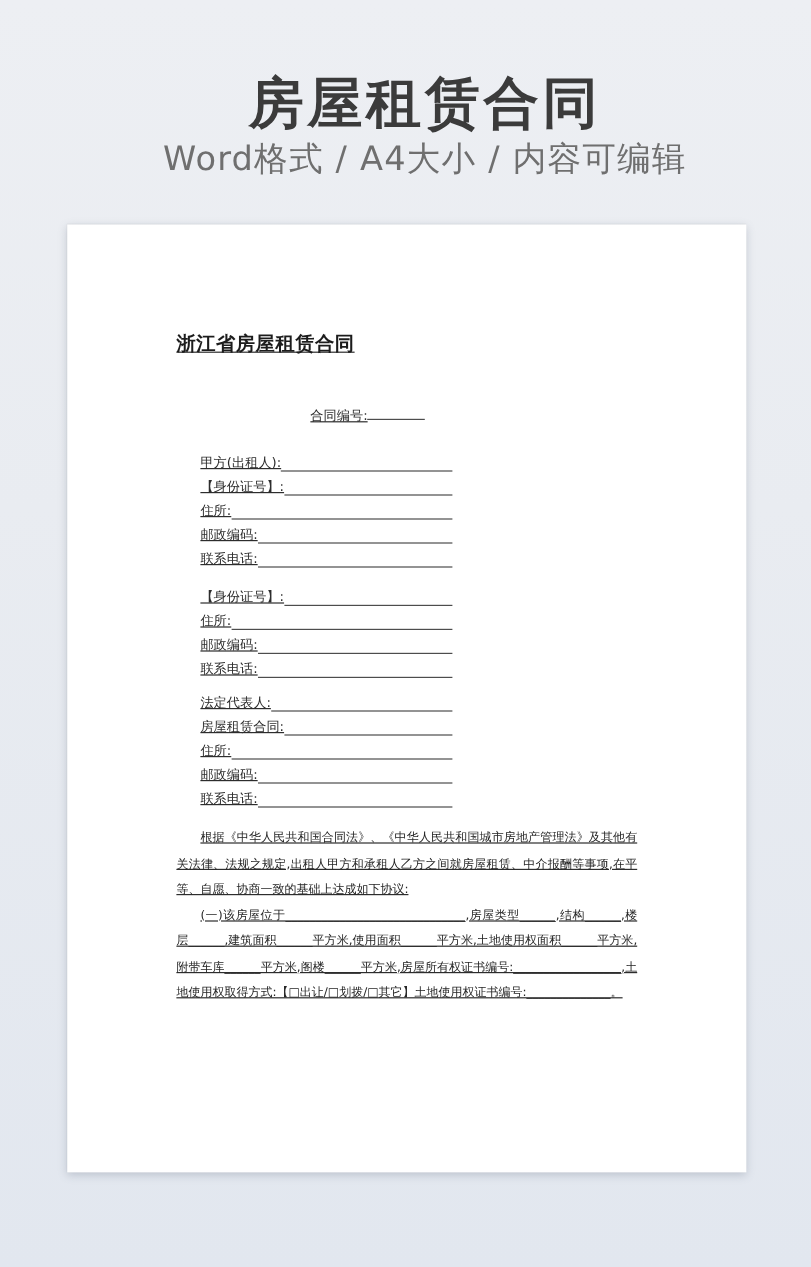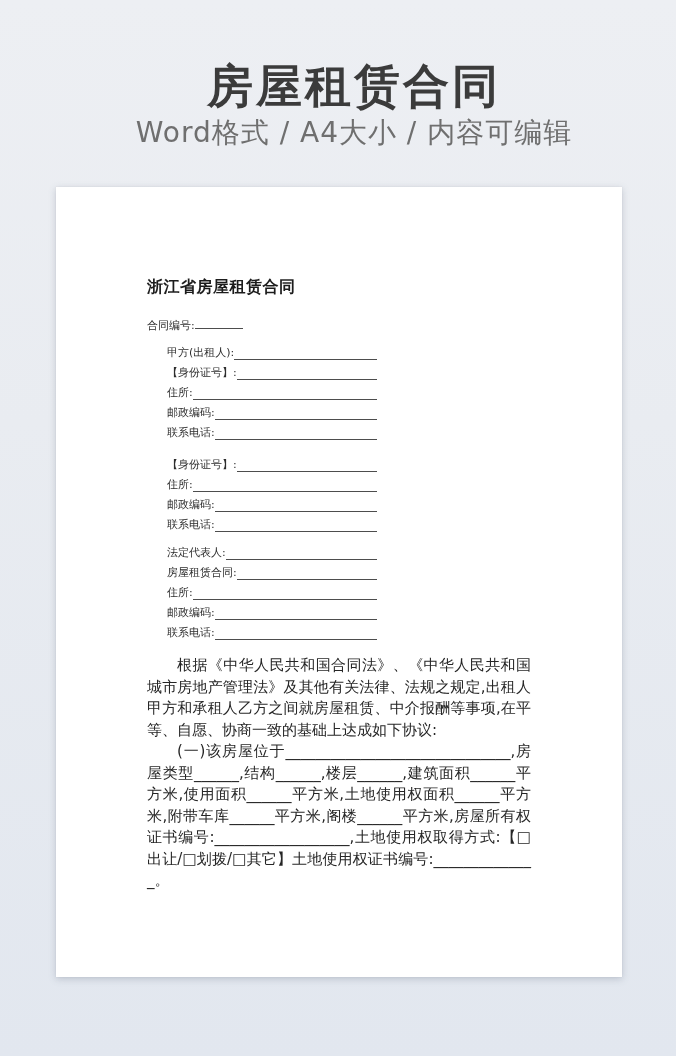--- a/index.html
+++ b/index.html
@@ -18,46 +18,46 @@
     margin:8px 0 0 0;font-size:28px;line-height:26px;color:#6f6f6f;letter-spacing:1px;
   }
   
   .sheet{
     position:absolute;left:56px;top:187px;width:566px;height:790px;
     background:#ffffff;
     box-shadow:0 2px 7px rgba(100,110,130,0.30),0 0 1px rgba(0,0,0,0.10);
   }
   .doc{
     box-sizing:border-box;width:522px;height:790px;
-    padding:91px 91px 0 91px;color:#2d2d2d;
+    padding:91px 91px 0 91px;color:#2d2d2d;text-decoration:underline;
   }
   .doc-title{
     margin:0;font-size:16px;line-height:18px;font-weight:bold;color:#1c1c1c;
     letter-spacing:0.5px;
   }
   .contract-no{
-    margin-top:21px;height:14px;line-height:14px;font-size:11px;
-    text-align:left;padding-right:21px;
+    margin-top:42px;height:14px;line-height:14px;font-size:11px;
+    text-align:center;padding-right:21px;
   }
   .contract-no .cline{
     display:inline-block;width:48px;height:11px;
     border-bottom:1px solid #4d4d4d;vertical-align:baseline;
   }
   
   .party{margin-left:20px;width:210px;}
-  .party.p1{margin-top:12px;}
+  .party.p1{margin-top:24px;}
   .party.p2{margin-top:12px;}
   .party.p3{margin-top:8px;}
   .frow{display:flex;height:20px;font-size:11px;line-height:20px;}
   .flabel{white-space:nowrap;}
   .fline{flex:1;border-bottom:1px solid #4d4d4d;margin-bottom:3px;}
   
   .paras{margin-top:12px;width:384px;}
   .para{
-    margin:0;font-size:15px;line-height:21.5px;text-align:justify;
+    margin:0;font-size:10px;line-height:21.5px;text-align:justify;
     word-break:break-all;color:#262626;
   }
   .para.indent{text-indent:2em;}
   .para.clause{text-indent:2em;}
 </style>
 </head>
 <body>
 
 <div class="banner">
   <h1>房屋租赁合同</h1>

